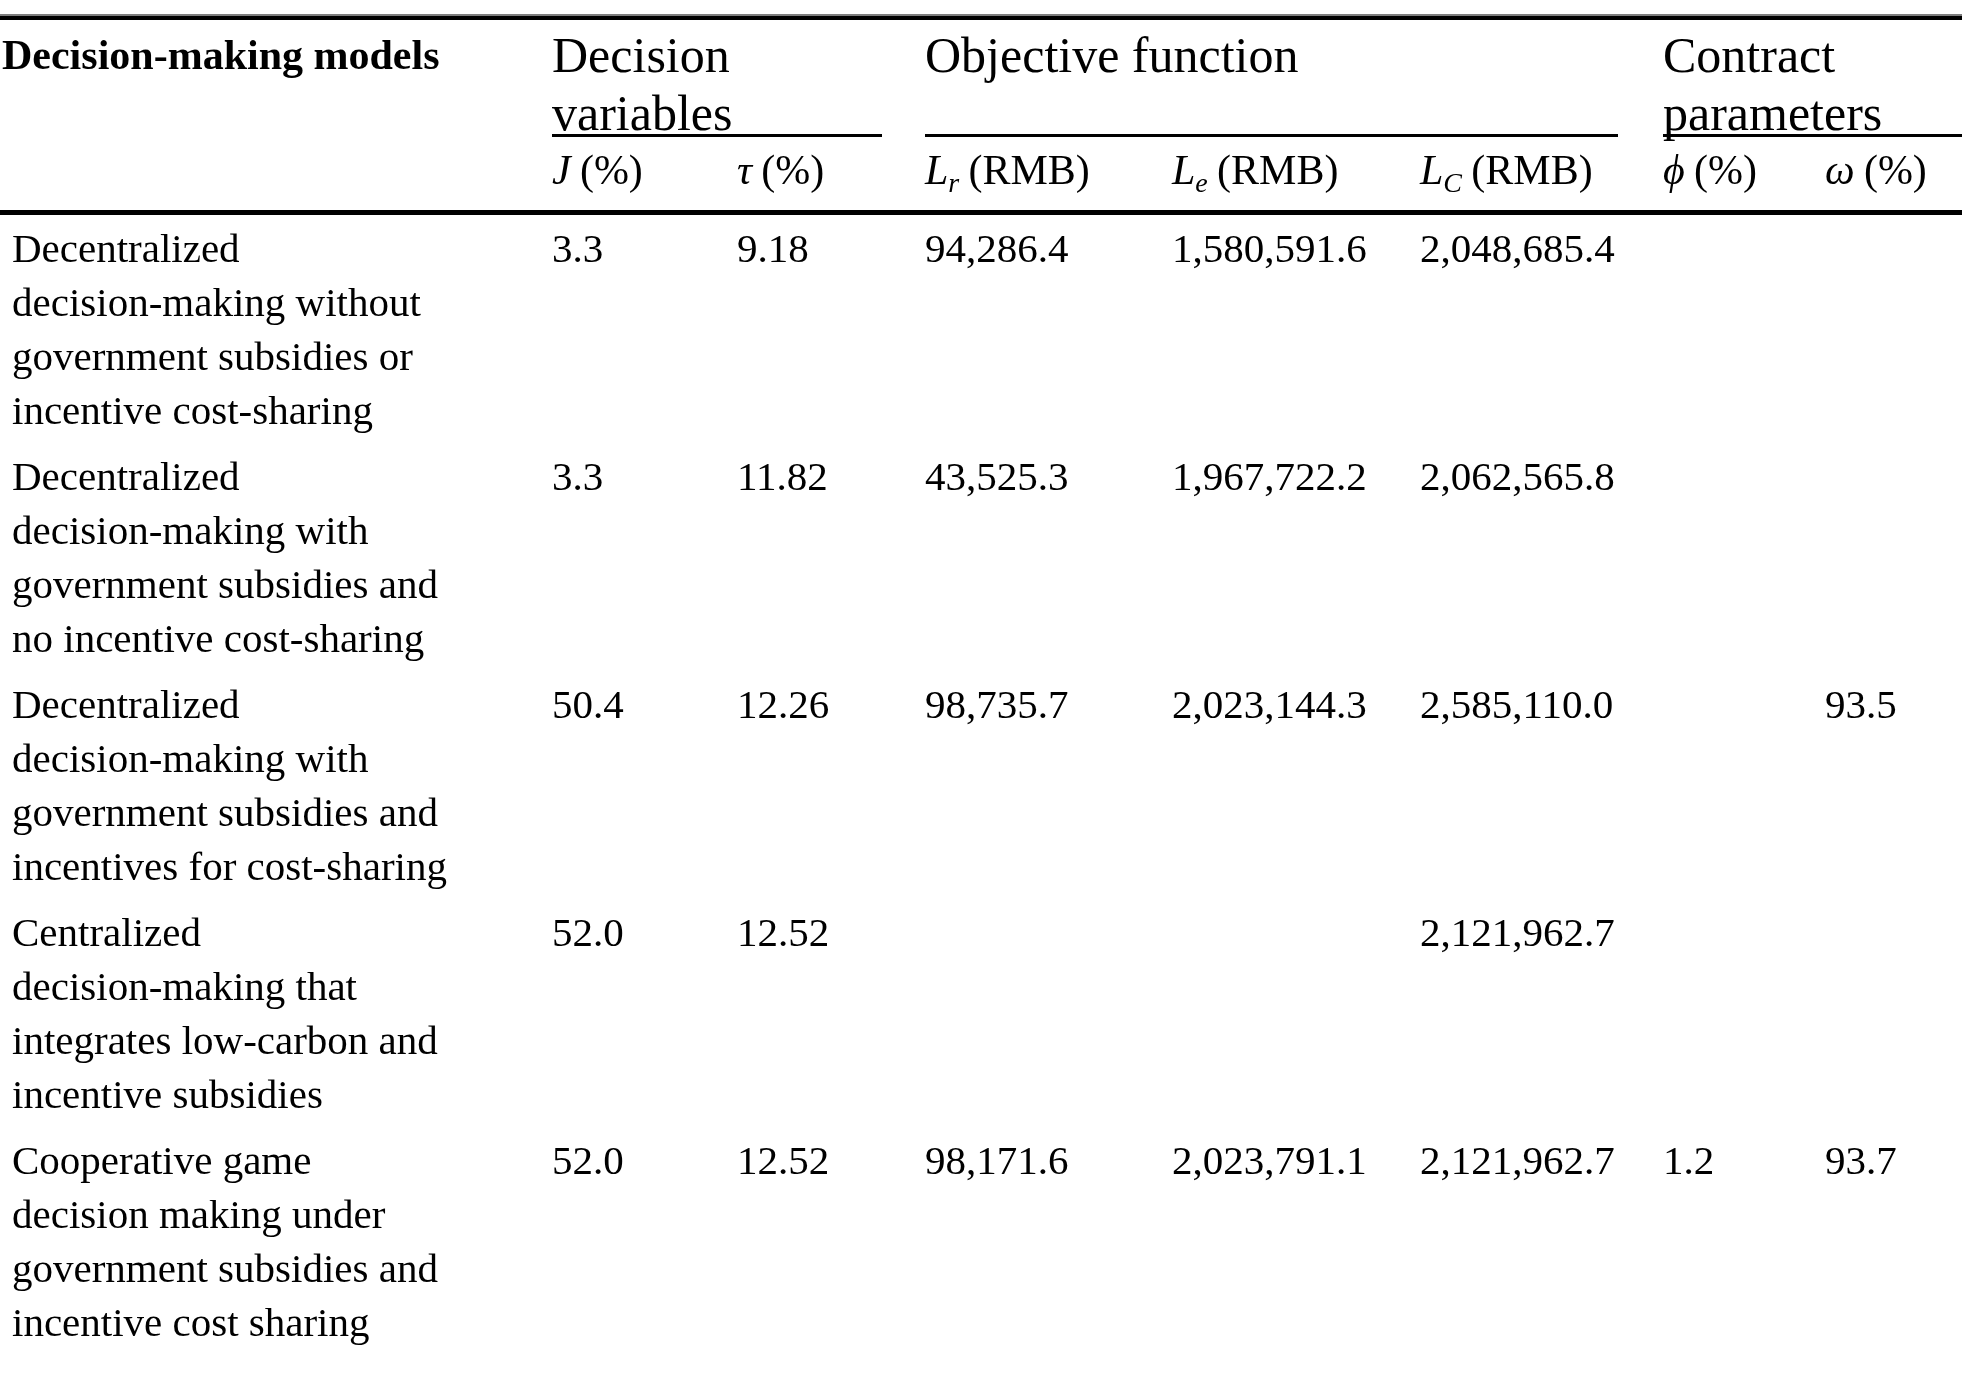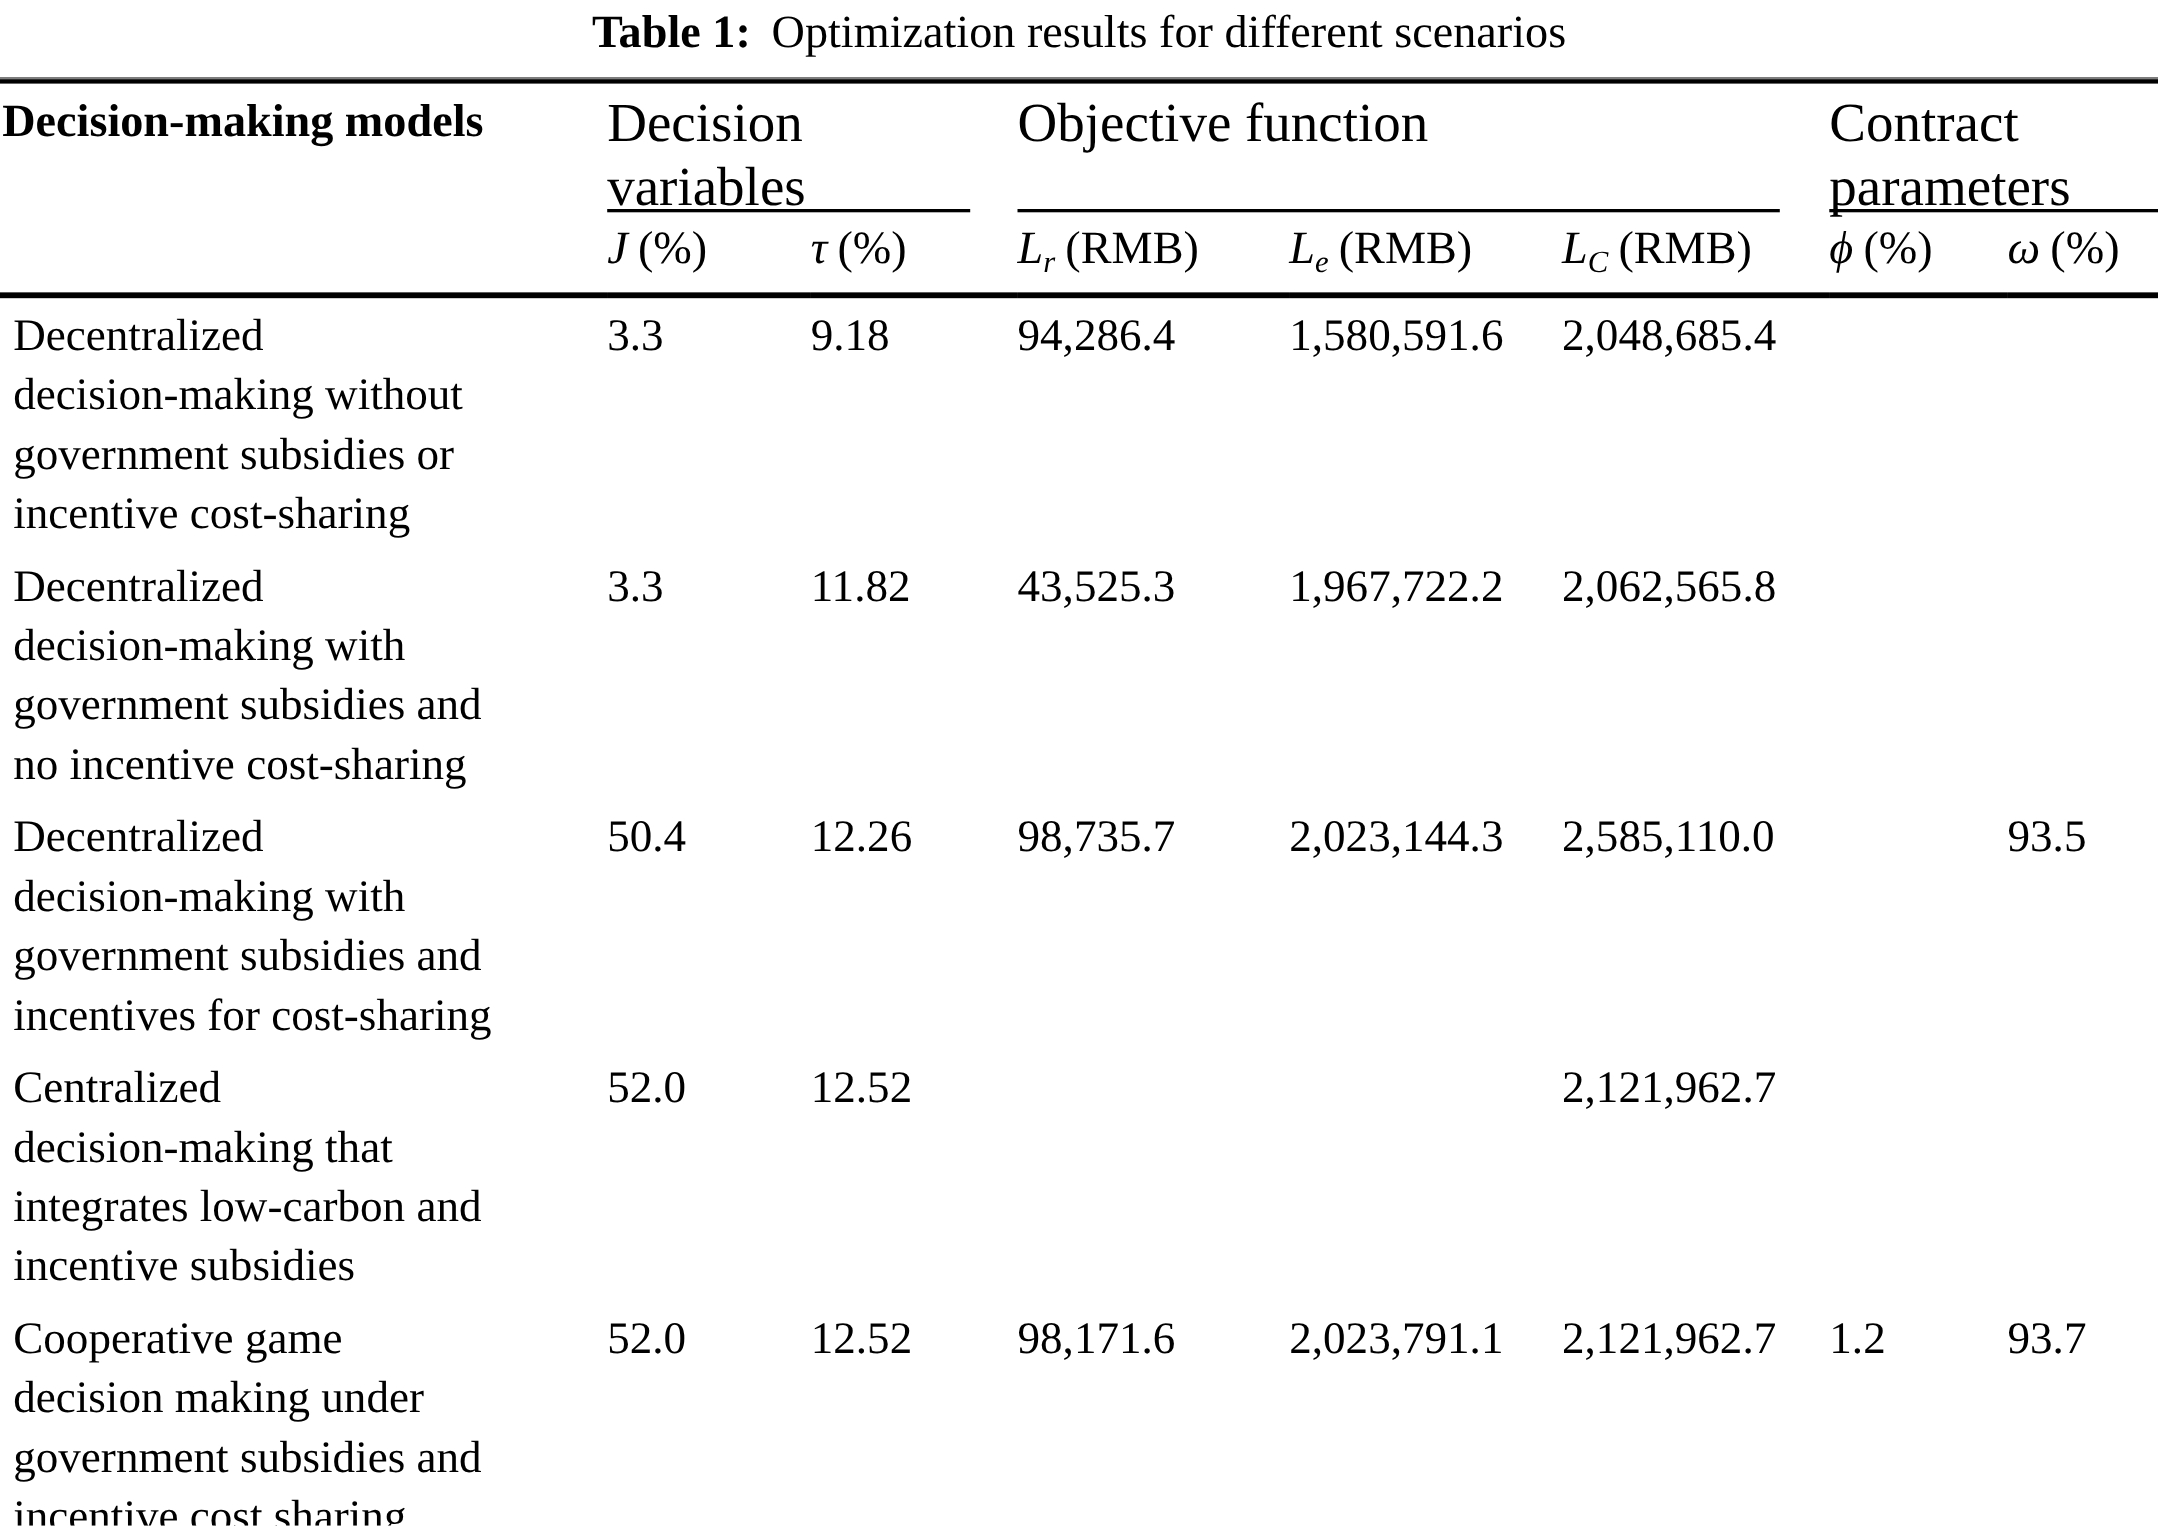--- a/index.html
+++ b/index.html
@@ -92,23 +92,20 @@
   tbody td.model {
     white-space: pre-line;
     padding-left: 12px;
   }
 </style>
 </head>
 <body>
 
 <div class="page">
 
-  <div class="caption">
-    <span class="cap-label">Table 1:</span><span class="cap-text">Optimization results for different scenarios</span>
-  </div>
 
   <div class="rule rule-top">
     <div class="thin"></div>
     <div class="thick"></div>
   </div>
 
   <table class="results">
     <colgroup>
       <col style="width:552px">
         <col style="width:185px">

